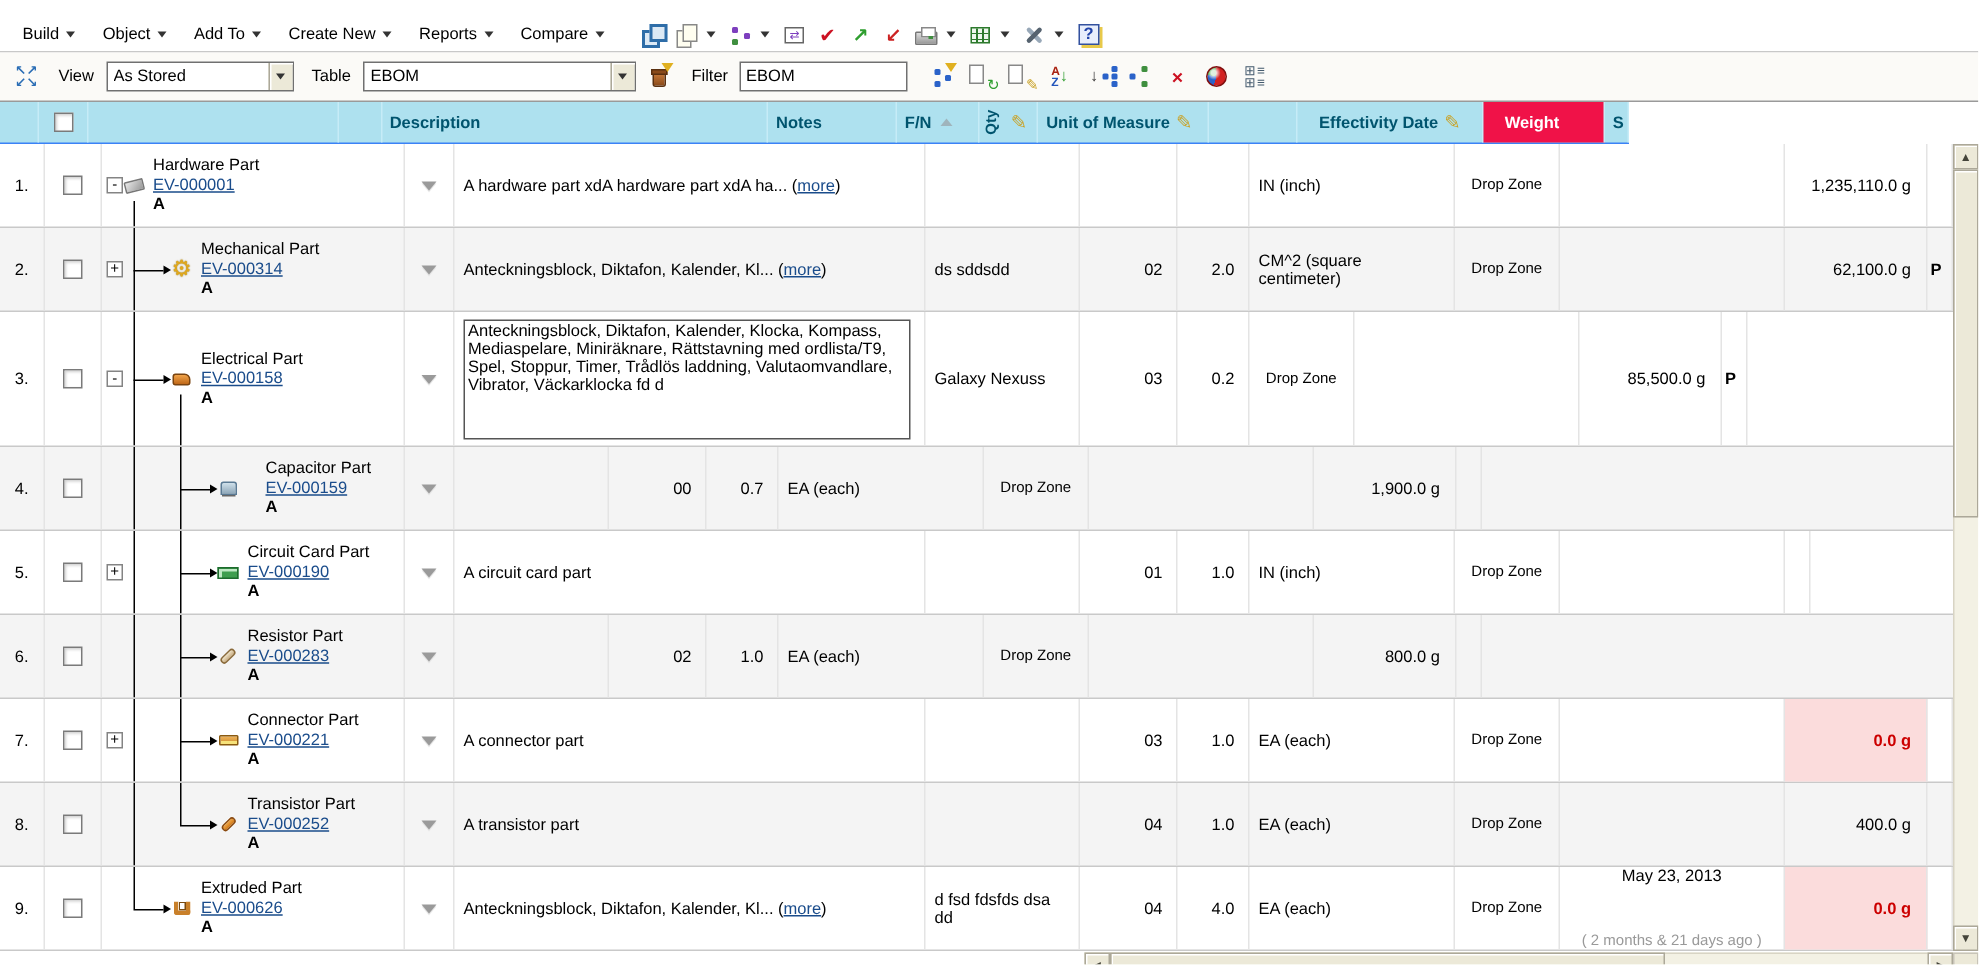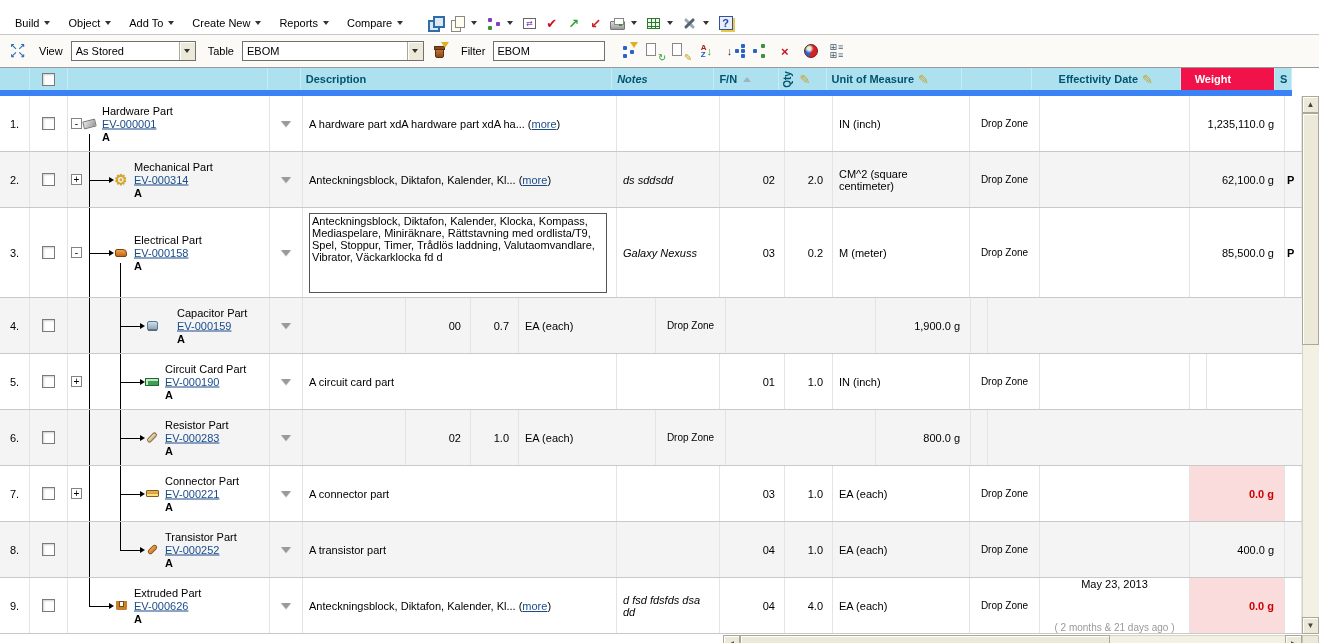--- a/index.html
+++ b/index.html
@@ -65,30 +65,30 @@
   .sel .selval{flex:1;overflow:hidden;white-space:nowrap;}
   .selbtn{width:16px;height:18px;margin-left:4px;background:#ece9d8;border-left:1px solid #aca899;box-shadow:inset 1px 1px 0 #fff;display:flex;align-items:center;justify-content:center;}
   .selbtn .caret{border-top-color:#333;}
   .w-view{width:125px;}
   .w-table{width:182px;}
   .txt{height:20px;width:112px;border:1px solid #707070;font:11px "Liberation Sans","DejaVu Sans",sans-serif;padding:0 3px;}
   .tb-icons{display:flex;align-items:center;gap:7px;margin-left:8px;}
 
   
   .grid{position:relative;width:1319px;}
-  .thead{display:flex;height:28px;background:var(--header_bg);border-bottom:6px solid #3b82f6;width:1292px;}
+  .thead{display:flex;height:28px;background:var(--header_bg);border-bottom:1px solid #3b82f6;width:1086px;}
   .hcell{display:flex;align-items:center;font-weight:bold;color:var(--header_text);border-right:1px solid #c6ecf7;padding:0 5px;overflow:hidden;}
   .hcell.red{background:var(--weight_header_bg);color:#fff;padding-left:14px;}
   .hcell.center{justify-content:center;}
   .pencil{color:#c9a227;font-size:13px;margin-left:4px;font-weight:normal;}
   .sortmark{width:0;height:0;border-left:4px solid transparent;border-right:4px solid transparent;border-bottom:5px solid #9fb4bc;margin-left:6px;}
   .rot{transform:rotate(-90deg);font-size:10px;}
 
   .w-num{width:30px;}.w-check{width:38px;}.w-tree{width:202px;}.w-act{width:33px;}
-  .w-desc{width:314px;}.w-notes{width:103px;font-style:italic;}.w-fn{width:65px;}.w-qty{width:48px;}
+  .w-desc{width:314px;}.w-notes{width:103px;}.w-fn{width:65px;}.w-qty{width:48px;}
   .w-uom{width:137px;}.w-drop{width:70px;}.w-eff{width:150px;}.w-weight{width:95px;}.w-state{width:17px;}
 
   .tbody{width:1302px;}
   .trow{display:flex;border-bottom:1px solid #c9c9c9;background:#fff;}
   .trow.alt{background:var(--row_alt);}
   .cell{border-right:1px solid #e4e4e4;display:flex;align-items:center;overflow:hidden;padding:0 6px;}
   .c-num{justify-content:center;padding:0;}
   .c-check{justify-content:center;padding:0;}
   .cbx{width:13px;height:13px;background:#fff;border:1px solid #7a7a7a;box-shadow:inset 1px 1px 2px #cfcfcf;}
   .c-tree{position:relative;padding:0;}
@@ -427,23 +427,20 @@
           </div>
           <div class="cell c-notes w-notes">
             <span>Galaxy Nexuss</span>
           </div>
           <div class="cell c-fn w-fn">
             <span>03</span>
           </div>
           <div class="cell c-qty w-qty">
             <span>0.2</span>
           </div>
-          <div class="cell c-uom w-uom">
-            <span>M (meter)</span>
-          </div>
           <div class="cell c-drop w-drop">
             <span>Drop Zone</span>
           </div>
           <div class="cell c-eff w-eff"></div>
           <div class="cell c-weight w-weight">
             <span>85,500.0 g</span>
           </div>
           <div class="cell c-state w-state">
             <span>P</span>
           </div>

